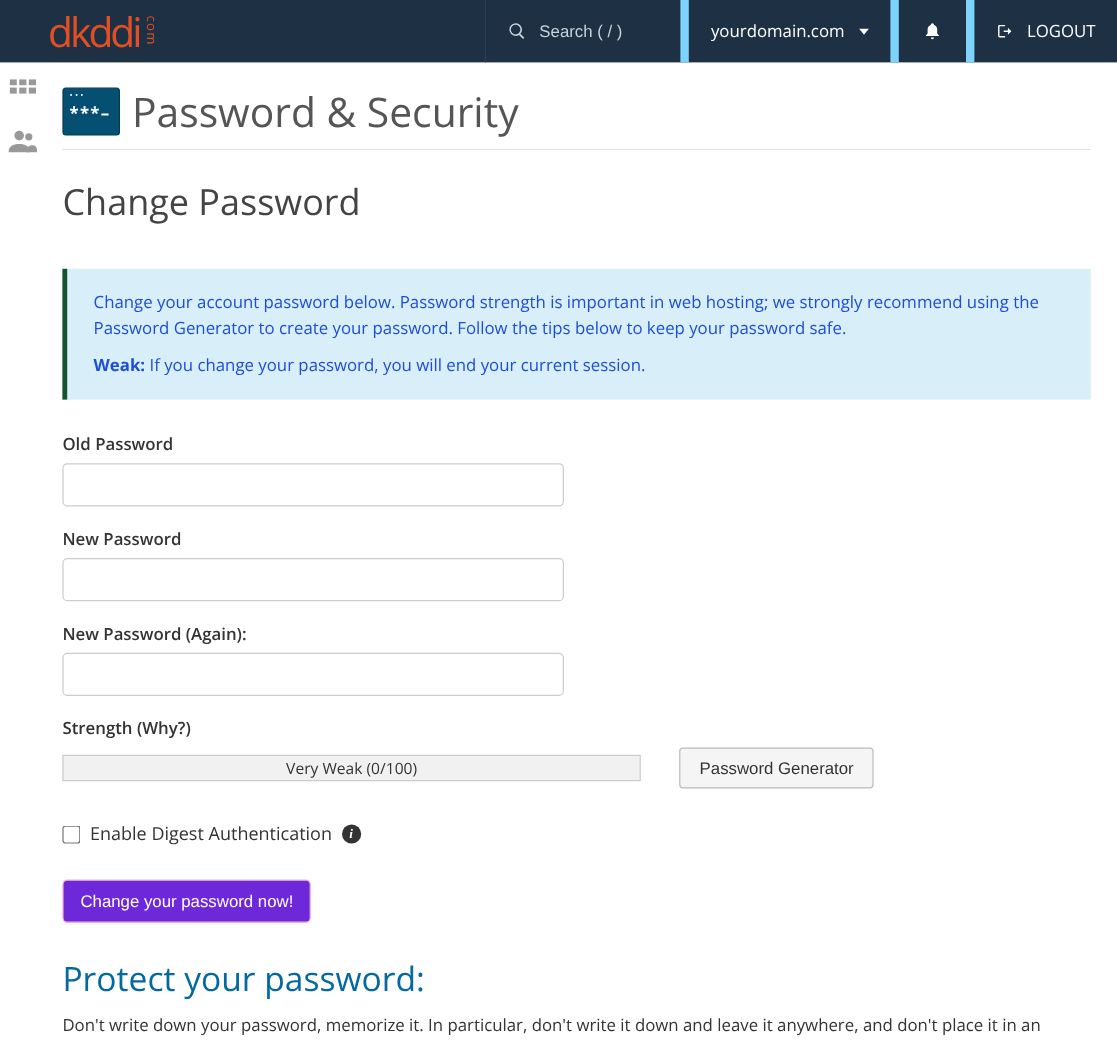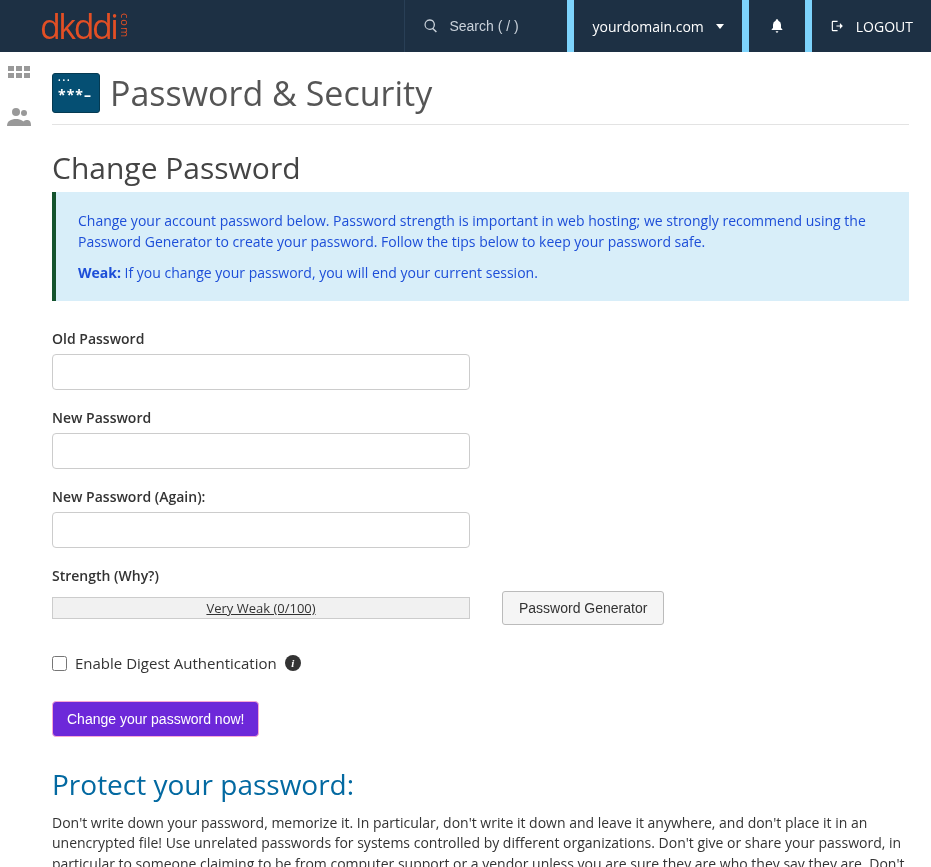--- a/index.html
+++ b/index.html
@@ -20,33 +20,33 @@
     .side-icon { color: #999; cursor: pointer; }
     
     .main { flex: 1; padding: 18px 22px 18px 14px; }
     .page-title-wrap { display: flex; align-items: center; gap: 10px; padding-bottom: 8px; }
     .pw-badge { width: 48px; height: 40px; background: #054f73; border: 1px solid #053a52; border-radius: 3px; display: flex; flex-direction: column; justify-content: flex-start; padding: 3px 5px; color: #fff; font-size: 7px; line-height: 1; }
     .pw-badge .dots { margin-bottom: 4px; }
     .pw-badge .row { font-size: 14px; font-weight: bold; letter-spacing: 1px; }
     .page-title { font-size: 34px; font-weight: 400; color: #555; }
     .hr { height: 1px; background: #e3e3e3; margin-bottom: 22px; }
     
-    h2.section { font-size: 30px; font-weight: 400; color: #444; margin-bottom: 4px; }
+    h2.section { font-size: 30px; font-weight: 400; color: #444; margin-bottom: 36px; }
     h2.protect { font-size: 28px; font-weight: 400; color: #0369a1; margin-bottom: 10px; margin-top: 28px; }
     
     .info-box { background: #d8eef9; border-left: 4px solid #14532d; padding: 18px 22px; margin-bottom: 28px; color: #1d4ed8; line-height: 1.5; }
     .info-box p { margin-bottom: 10px; }
     .info-box p:last-child { margin-bottom: 0; }
     
     .field { margin-bottom: 18px; }
     .field label { display: block; font-weight: 600; margin-bottom: 6px; color: #333; }
     .field input[type="password"], .field input[type="text"] { width: 418px; height: 36px; border: 1px solid #ccc; border-radius: 4px; padding: 0 10px; font-size: 14px; }
     
     .strength-row { display: flex; align-items: center; gap: 32px; margin-bottom: 28px; }
-    .strength-bar { width: 418px; height: 22px; border: 1px solid #ccc; background: #f1f1f1; display: flex; align-items: center; justify-content: center; font-size: 13px; color: #333; text-decoration: underline; }
+    .strength-bar { width: 482px; height: 22px; border: 1px solid #ccc; background: #f1f1f1; display: flex; align-items: center; justify-content: center; font-size: 13px; color: #333; }
     .btn-gen { background: #f5f5f5; border: 1px solid #bbb; padding: 8px 16px; border-radius: 3px; font-size: 14px; cursor: pointer; color: #333; }
     
     .check-row { display: flex; align-items: center; gap: 8px; margin-bottom: 28px; font-size: 15px; }
     .check-row input { width: 15px; height: 15px; }
     
     .btn-primary { background: #6d28d9; color: #fff; border: 1px solid #f9a8d4; padding: 9px 14px; border-radius: 4px; font-size: 14px; cursor: pointer; }
     
     .prose { line-height: 1.45; color: #333; font-size: 14px; }
     
     svg.icon { width: 16px; height: 16px; fill: currentColor; vertical-align: middle; }

